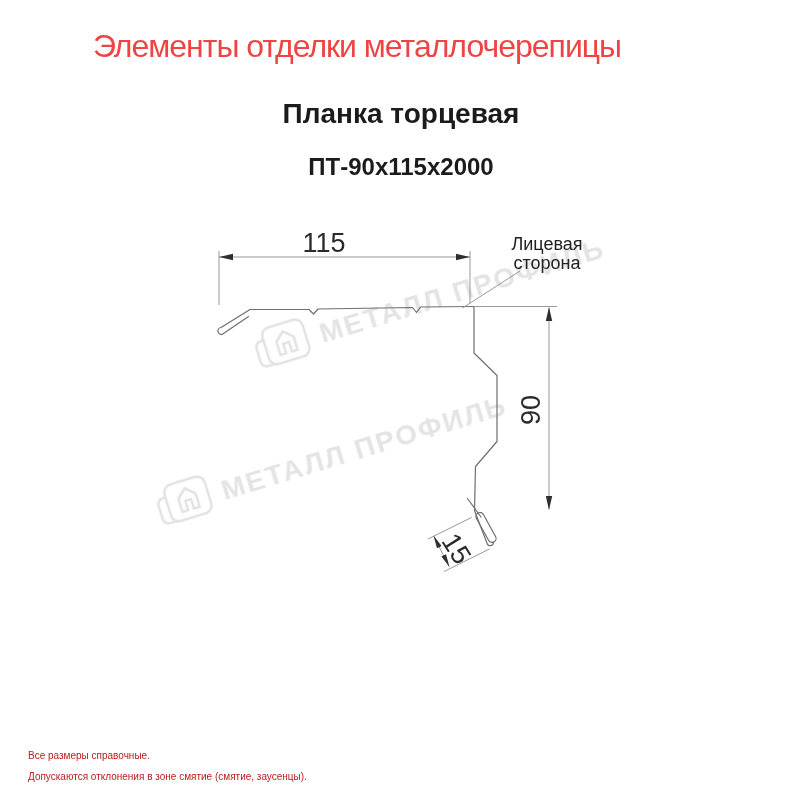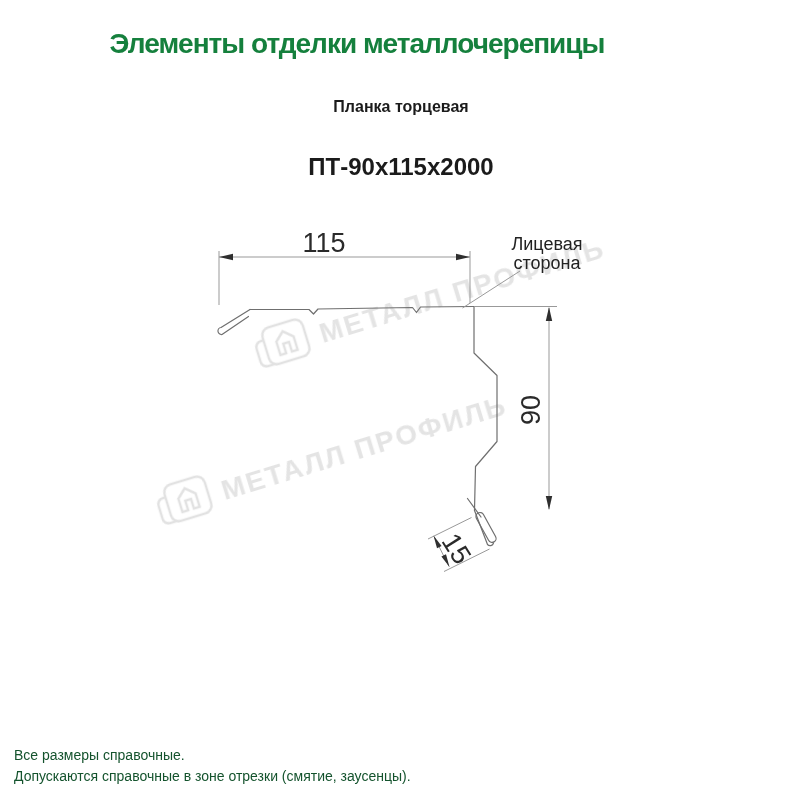--- a/index.html
+++ b/index.html
@@ -1,23 +1,23 @@
 <!DOCTYPE html>
 <html><head>
 <meta charset="utf-8">
 <style>
   html,body{margin:0;padding:0;background:#fff;}
   #page{position:relative;width:800px;height:800px;background:#ffffff;overflow:hidden;
         font-family:"Liberation Sans","DejaVu Sans",sans-serif;color:#1d1d1d;}
 
   
   .title{position:absolute;left:357px;top:28px;transform:translateX(-50%);
-         font-size:28px;font-weight:bold;letter-spacing:-1px;white-space:nowrap;color:#15803d;z-index:4;}
+         font-size:32px;font-weight:normal;letter-spacing:-1px;white-space:nowrap;color:#ef4444;z-index:4;}
   .subtitle{position:absolute;left:401px;top:98px;transform:translateX(-50%);
-            font-size:16px;font-weight:bold;white-space:nowrap;color:#1b1b1b;z-index:4;}
+            font-size:28px;font-weight:bold;white-space:nowrap;color:#1b1b1b;z-index:4;}
   .product{position:absolute;left:401px;top:153px;transform:translateX(-50%);
            font-size:24px;font-weight:bold;white-space:nowrap;color:#1b1b1b;z-index:4;}
 
   
   .wm{position:absolute;display:flex;align-items:center;gap:10px;width:420px;height:52px;
       transform:rotate(-17deg);z-index:1;filter:blur(0.5px);pointer-events:none;}
   .wm-1{left:246px;top:267px;}
   .wm-2{left:148px;top:424px;}
   .wm-text{font-size:28px;font-weight:bold;letter-spacing:2px;color:#e4e4e4;white-space:nowrap;}
 
@@ -27,21 +27,21 @@
   
   .dim{position:absolute;font-size:27px;color:#2a2a2a;white-space:nowrap;z-index:3;}
   .dim-115{left:324px;top:243px;transform:translate(-50%,-50%);}
   .dim-90{left:531px;top:410px;transform:translate(-50%,-50%) rotate(-90deg);}
   .dim-15{left:456px;top:549px;transform:translate(-50%,-50%) rotate(58deg);}
   .face-label{position:absolute;left:547px;top:254px;transform:translate(-50%,-50%);
               font-size:18px;line-height:19px;text-align:center;white-space:pre-line;
               color:#222;z-index:3;}
 
   
-  .footer{position:absolute;left:14px;top:745px;font-size:14px;line-height:21px;color:#14532d;z-index:4;}
+  .footer{position:absolute;left:28px;top:745px;font-size:10px;line-height:21px;color:#b91c1c;z-index:4;}
 </style>
 </head>
 <body>
 
 <div id="page">
 
   <div class="title">Элементы отделки металлочерепицы</div>
   <div class="subtitle">Планка торцевая</div>
   <div class="product">ПТ-90х115х2000</div>
 
@@ -115,16 +115,16 @@
   </svg>
 
   <div class="dim dim-115">115</div>
   <div class="dim dim-90">90</div>
   <div class="dim dim-15">15</div>
   <div class="face-label">Лицевая
 сторона</div>
 
   <div class="footer">
     <div>Все размеры справочные.</div>
-    <div>Допускаются справочные в зоне отрезки (смятие, заусенцы).</div>
+    <div>Допускаются отклонения в зоне смятие (смятие, заусенцы).</div>
   </div>
 
 </div>
 
 </body></html>

